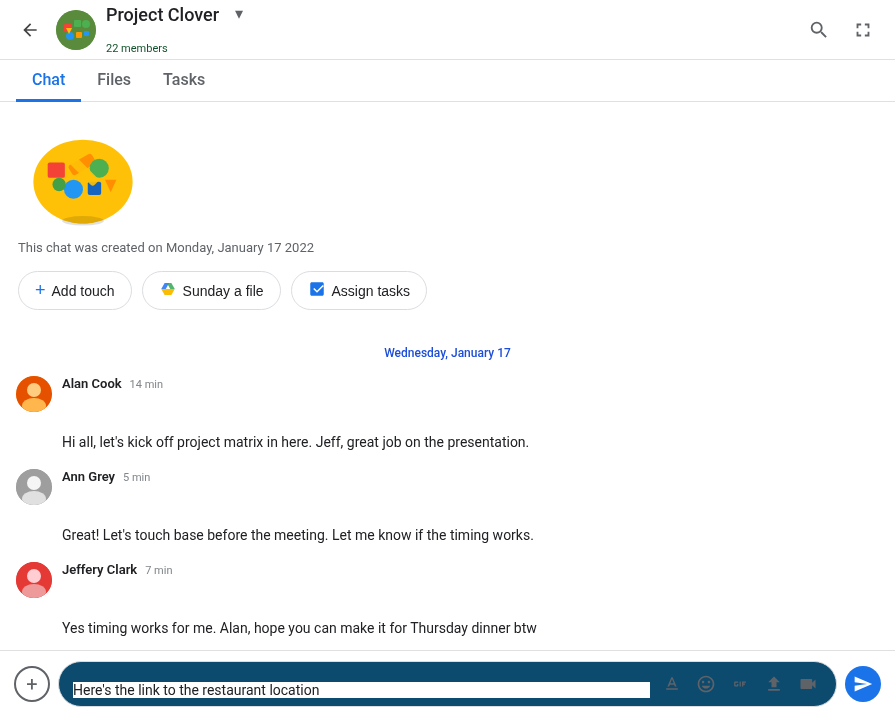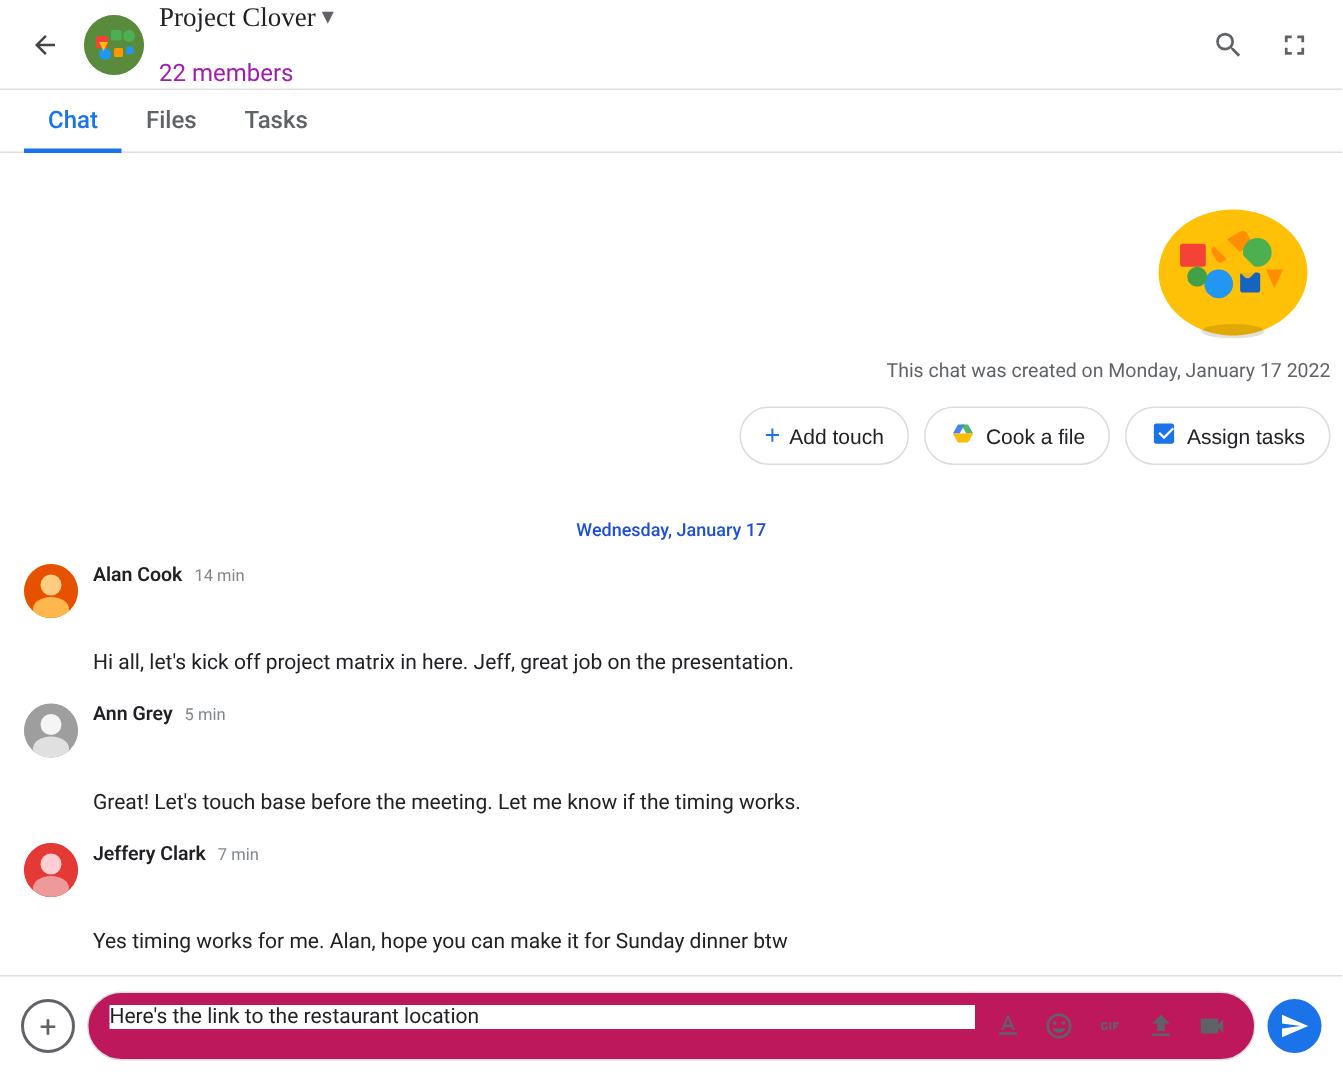--- a/index.html
+++ b/index.html
@@ -16,25 +16,25 @@
       margin-right: 8px;
     }
     .group-avatar {
       width: 40px; height: 40px; border-radius: 50%; background: linear-gradient(135deg, #4caf50, #8bc34a);
       display: flex; align-items: center; justify-content: center; overflow: hidden;
       flex-shrink: 0; margin-right: 10px;
       background: #6a9e4f;
     }
     .header-title-block { flex: 1; }
     .header-title {
-      display: flex; align-items: flex-start; gap: 4px; cursor: pointer; font-family: Liberation Serif, serif;
+      display: flex; align-items: flex-start; gap: 16px; cursor: pointer;
     }
     .header-title-text { font-size: 18px; font-weight: 500; color: #202124; }
     .header-chevron { color: #5f6368; font-size: 16px; }
-    .header-members { font-size: 16px; color: #a21caf; margin-top: 17px; }
+    .header-members { font-size: 11px; color: #14532d; margin-top: 17px; }
     .header-actions { display: flex; gap: 4px; }
     .header-icon-btn {
       width: 40px; height: 40px; display: flex; align-items: center; justify-content: center;
       border-radius: 50%; cursor: pointer; color: #5f6368; font-size: 20px;
     }
 
     
     .tabs {
       display: flex; border-bottom: 1px solid #e0e0e0; padding: 0 16px;
       flex-shrink: 0;
@@ -46,22 +46,22 @@
     .tab.active { color: #1a73e8; border-bottom: 3px solid #1a73e8; }
 
     
     .chat-area {
       flex: 1; overflow-y: auto; display: flex; flex-direction: column;
       padding: 0;
     }
 
     
     .illustration-area {
-      display: flex; flex-direction: column; align-items: flex-end;
-      padding: 30px 8px 16px;
+      display: flex; flex-direction: column; align-items: flex-start;
+      padding: 30px 18px 16px;
     }
     .chat-bubble-illustration {
       width: 130px; height: 100px; position: relative; margin-bottom: 8px;
     }
     .chat-bubble-svg { width: 130px; height: 105px; }
     .chat-created-text { font-size: 13px; color: #5f6368; margin-bottom: 16px; text-align: center; }
 
     
     .action-buttons {
       display: flex; gap: 10px; justify-content: center; margin-bottom: 12px;
@@ -93,22 +93,22 @@
       padding: 10px 14px; border-top: 1px solid #e0e0e0; display: flex;
       align-items: center; gap: 8px; flex-shrink: 0;
     }
     .input-add-btn {
       width: 36px; height: 36px; border-radius: 50%; display: flex; align-items: center;
       justify-content: center; color: #5f6368; cursor: pointer; font-size: 20px;
       border: 2px solid #5f6368; flex-shrink: 0;
     }
     .input-box {
       flex: 1; border: 1px solid #dadce0; border-radius: 24px;
-      display: flex; align-items: flex-start; padding: 8px 14px; gap: 8px;
-      background: #be185d;
+      display: flex; align-items: flex-end; padding: 8px 14px; gap: 8px;
+      background: #0c4a6e;
     }
     .input-text {
       flex: 1; font-size: 14px; color: #202124; outline: none; border: none;
       font-family: inherit;
     }
     .input-actions { display: flex; align-items: center; gap: 6px; }
     .input-icon {
       width: 28px; height: 28px; display: flex; align-items: center;
       justify-content: center; color: #5f6368; cursor: pointer; font-size: 18px;
       border-radius: 50%;
@@ -220,21 +220,21 @@
       </button>
       <button class="action-btn">
         <span>
           <svg width="18" height="18" viewBox="0 0 24 24">
             <path d="M6.5 20L2 12l4.5-8h11L22 12l-4.5 8z" fill="none"></path>
             <path d="M7.5 4L3 12h6l4.5-8z" fill="#4285f4"></path>
             <path d="M16.5 4L21 12h-6l-4.5-8z" fill="#34a853" opacity="0.85"></path>
             <path d="M3 12l4.5 8h9L21 12z" fill="#fbbc04"></path>
           </svg>
         </span>
-        <span>Cook a file</span>
+        <span>Sunday a file</span>
       </button>
       <button class="action-btn">
         <span>
           <svg width="18" height="18" viewBox="0 0 24 24" fill="#1a73e8">
             <path d="M19 3H5c-1.1 0-2 .9-2 2v14c0 1.1.9 2 2 2h14c1.1 0 2-.9 2-2V5c0-1.1-.9-2-2-2zm-7 14l-5-5 1.41-1.41L12 14.17l7.59-7.59L21 8l-9 9z"></path>
           </svg>
         </span>
         <span>Assign tasks</span>
       </button>
     </div>
@@ -284,21 +284,21 @@
           <circle cx="18" cy="18" r="18" fill="#e53935"></circle>
           <circle cx="18" cy="14" r="7" fill="#ffcdd2"></circle>
           <ellipse cx="18" cy="30" rx="12" ry="8" fill="#ef9a9a"></ellipse>
         </svg>
       </div>
       <div class="msg-content">
         <div class="msg-header">
           <span class="msg-sender">Jeffery Clark</span>
           <span class="msg-time">7 min</span>
         </div>
-        <div class="msg-text">Yes timing works for me. Alan, hope you can make it for Sunday dinner btw</div>
+        <div class="msg-text">Yes timing works for me. Alan, hope you can make it for Thursday dinner btw</div>
       </div>
     </div>
 
   </div>
 </div>
 
 <div class="input-area">
   <div class="input-add-btn">+</div>
   <div class="input-box">
     <input type="text" class="input-text" placeholder="Message" value="Here's the link to the restaurant location" style="">

